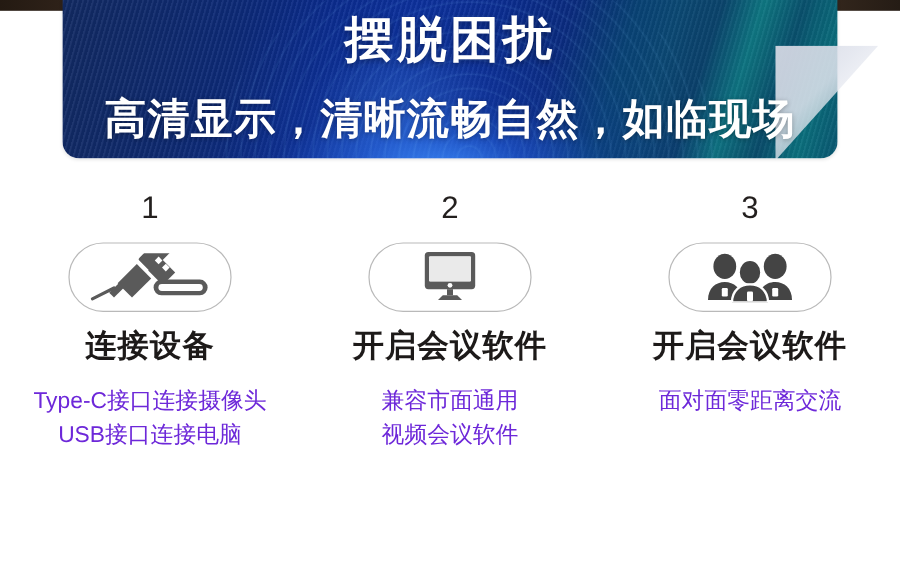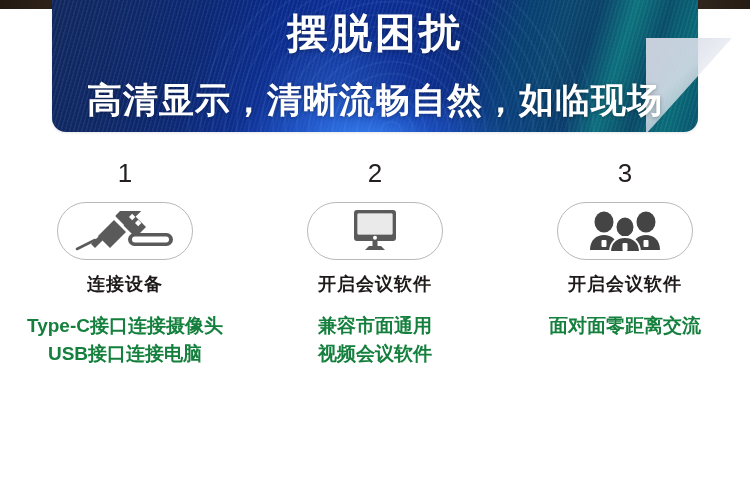--- a/index.html
+++ b/index.html
@@ -182,32 +182,32 @@
     background: #ffffff;
     display: flex;
     align-items: center;
     justify-content: center;
     box-sizing: border-box;
   }
   .step-icon svg { display: block; }
 
   .step-title {
     margin-top: 14px;
-    font-size: 18px;
+    font-size: 26px;
     font-weight: 700;
     color: #1d1a19;
     letter-spacing: 1px;
     line-height: 1.15;
     white-space: nowrap;
   }
   .step-desc {
     margin-top: 17px;
     font-size: 19px;
-    font-weight: 700;
-    color: #15803d;
+    font-weight: 400;
+    color: #6d28d9;
     line-height: 1.5;
     text-align: center;
     white-space: nowrap;
   }
 </style>
 </head>
 <body>
 
 <div class="top-strip"></div>
 

